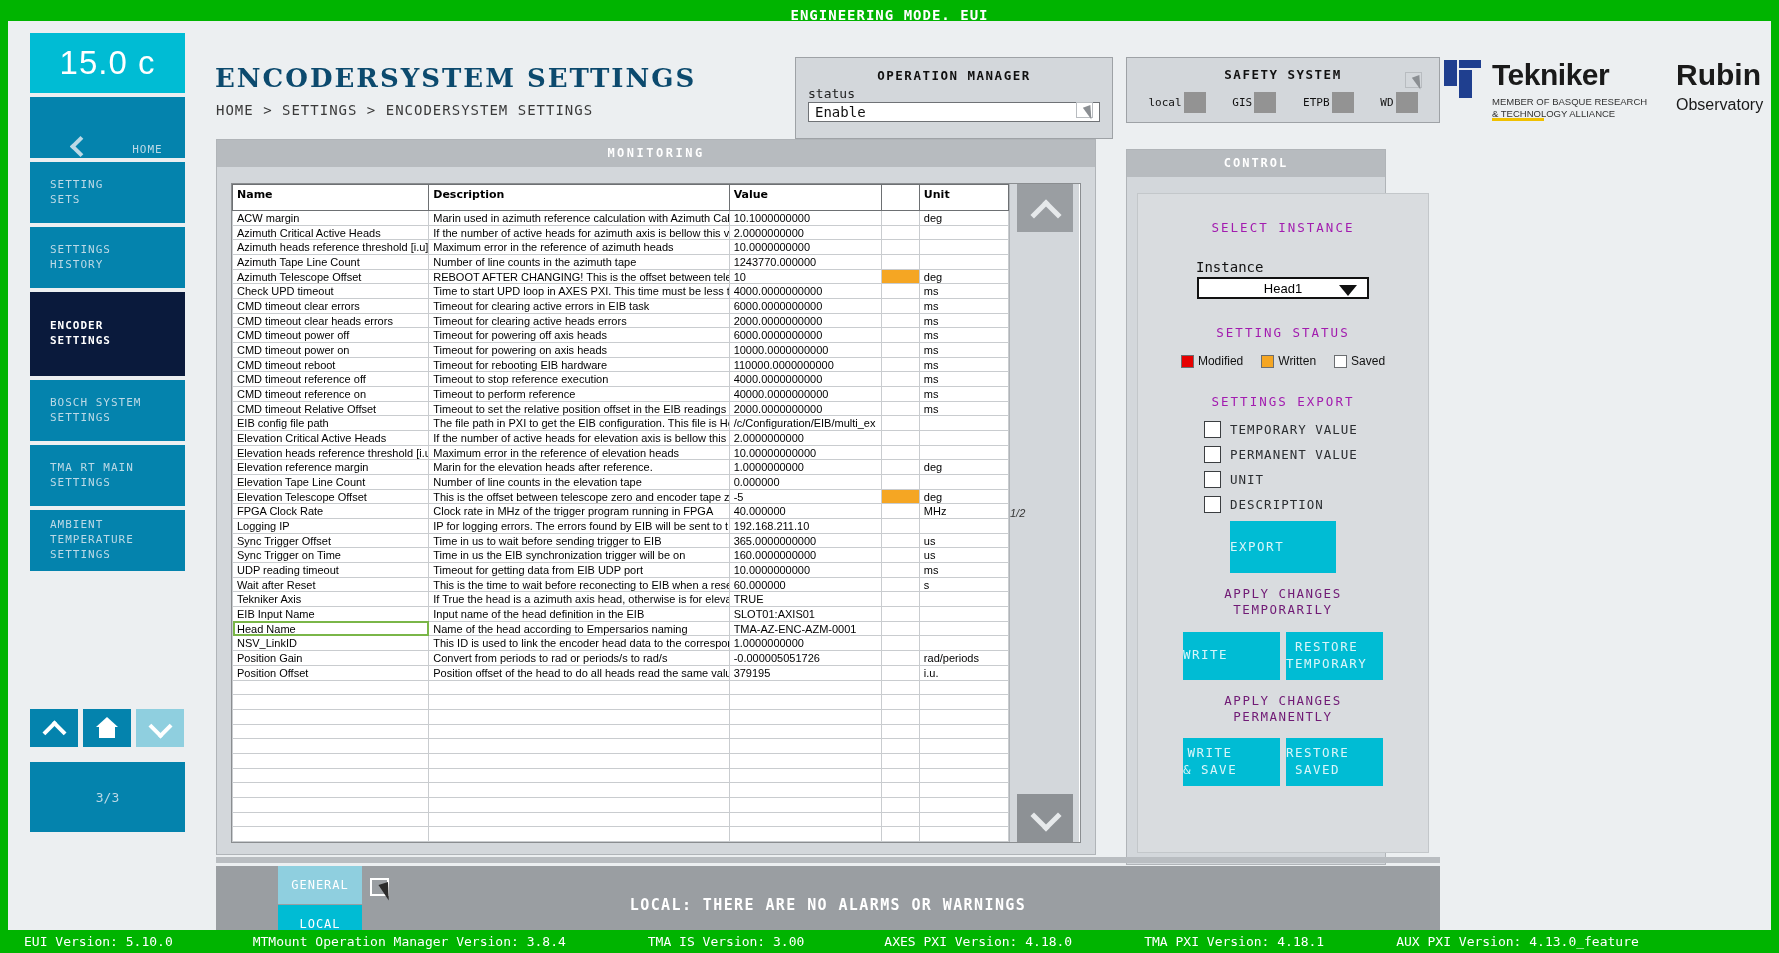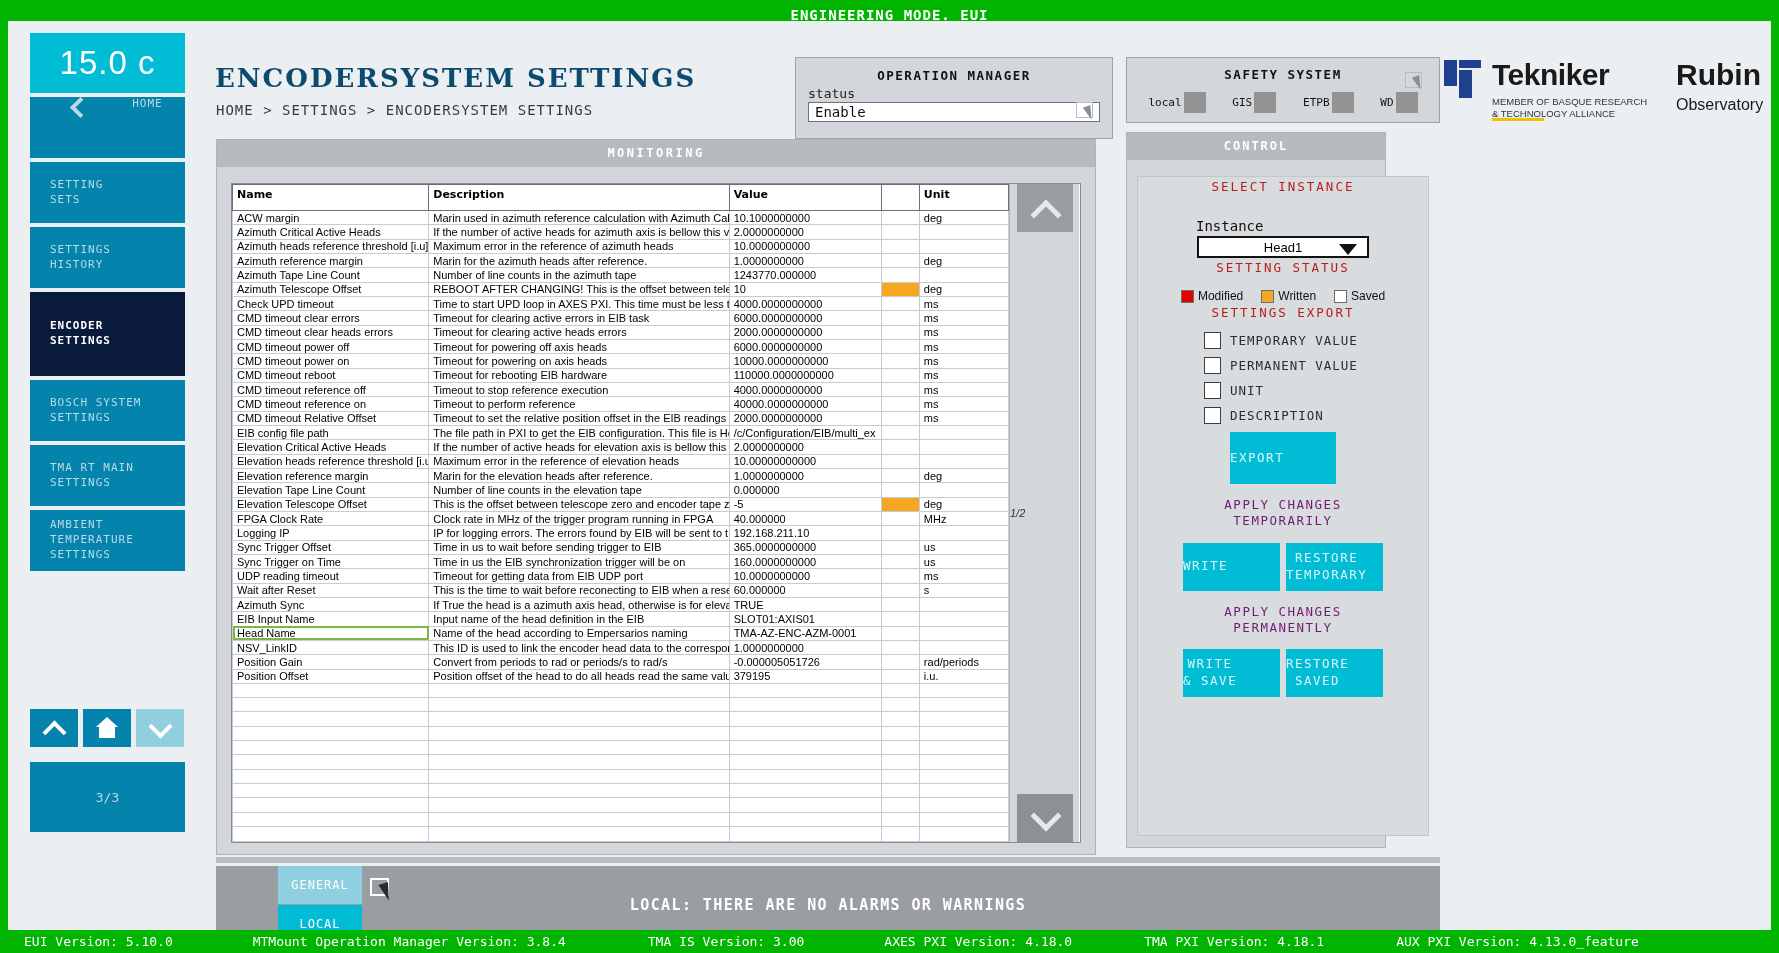--- a/index.html
+++ b/index.html
@@ -44,21 +44,21 @@
     letter-spacing:1px;
   }
   .nav-item {
     width:155px; height:61px; background:#0483ad; margin-top:4px;
     color:#bcd9e6; font-size:11px; letter-spacing:1px; line-height:1.35;
     display:flex; flex-direction:column; justify-content:center;
     padding-left:20px; font-family:"DejaVu Sans Mono", monospace;
   }
   .nav-item.tall { height:84px; }
   .nav-item.active { background:#0a1a3c; color:#ffffff; font-weight:bold; }
-  .nav-home { flex-direction:row; align-items:flex-start; padding-left:14px; gap:0; }
+  .nav-home { flex-direction:row; align-items:flex-end; padding-left:14px; gap:0; }
   .chev-left {
     width:22px; height:22px; position:relative; flex:0 0 auto;
   }
   .chev-left:before {
     content:""; position:absolute; left:7px; top:3px;
     width:11px; height:11px; border-left:4px solid #bcd9e6; border-bottom:4px solid #bcd9e6;
     transform:rotate(45deg);
   }
   .nav-home .lbl { margin-left:44px; }
   .navbtns { position:absolute; left:22px; top:688px; display:flex; gap:5px; }
@@ -212,29 +212,29 @@
      transform:rotate(45deg); }
   .sc-chev.dn:before { content:""; position:absolute; left:5px; top:-4px;
      width:17px; height:17px; border-right:5px solid #e6e9eb; border-bottom:5px solid #e6e9eb;
      transform:rotate(45deg); }
   .sc-pages { position:absolute; left:0; width:70px; top:323px;
      font-size:11px; color:#333;
      font-family:"Liberation Sans", sans-serif;font-style:italic; }
 
   
   .control {
-    position:absolute; left:1118px; top:111px; width:260px; height:716px;
+    position:absolute; left:1118px; top:128px; width:260px; height:716px;
     background:#d3d7db; border:1px solid #b0b4b8;
   }
   .ctl-inner {
     position:absolute; left:10px; top:43px; width:292px; height:660px;
     background:#d9dcdf; border:1px solid #c3c7ca;
   }
   .sec-ttl { text-align:center; font-size:12.5px; letter-spacing:2px;
-     color:#b91c1c; margin-top:2px; }
+     color:#a21caf; margin-top:26px; }
   .inst-lbl { margin:24px 0 2px 58px; font-size:14px; color:#111; }
   .inst-sel {
     margin:0 auto; width:172px; height:22px; background:#ffffff;
     border:2px solid #111; position:relative;
     display:flex; align-items:center; justify-content:center;
     font-family:"Liberation Sans", sans-serif; font-size:13px; color:#000;
   }
   .inst-sel .caret { position:absolute; right:10px; top:6px; width:0; height:0;
      border-left:9px solid transparent; border-right:9px solid transparent;
      border-top:11px solid #111; }
@@ -434,27 +434,20 @@
               <td class="c-unit"></td>
             </tr>
             <tr>
               <td class="c-name">Azimuth heads reference threshold [i.u]</td>
               <td class="c-desc">Maximum error in the reference of azimuth heads</td>
               <td class="c-value">10.0000000000</td>
               <td class="c-sw"></td>
               <td class="c-unit"></td>
             </tr>
             <tr>
-              <td class="c-name">Azimuth reference margin</td>
-              <td class="c-desc">Marin for the azimuth heads after reference.</td>
-              <td class="c-value">1.0000000000</td>
-              <td class="c-sw"></td>
-              <td class="c-unit">deg</td>
-            </tr>
-            <tr>
               <td class="c-name">Azimuth Tape Line Count</td>
               <td class="c-desc">Number of line counts in the azimuth tape</td>
               <td class="c-value">1243770.000000</td>
               <td class="c-sw"></td>
               <td class="c-unit"></td>
             </tr>
             <tr>
               <td class="c-name">Azimuth Telescope Offset</td>
               <td class="c-desc">REBOOT AFTER CHANGING! This is the offset between telescope ze</td>
               <td class="c-value">10</td>
@@ -602,21 +595,21 @@
               <td class="c-unit">ms</td>
             </tr>
             <tr>
               <td class="c-name">Wait after Reset</td>
               <td class="c-desc">This is the time to wait before reconecting to EIB when a reset is perfo</td>
               <td class="c-value">60.000000</td>
               <td class="c-sw"></td>
               <td class="c-unit">s</td>
             </tr>
             <tr>
-              <td class="c-name">Azimuth Sync</td>
+              <td class="c-name">Tekniker Axis</td>
               <td class="c-desc">If True the head is a azimuth axis head, otherwise is for elevation</td>
               <td class="c-value">TRUE</td>
               <td class="c-sw"></td>
               <td class="c-unit"></td>
             </tr>
             <tr>
               <td class="c-name">EIB Input Name</td>
               <td class="c-desc">Input name of the head definition in the EIB</td>
               <td class="c-value">SLOT01:AXIS01</td>
               <td class="c-sw"></td>

